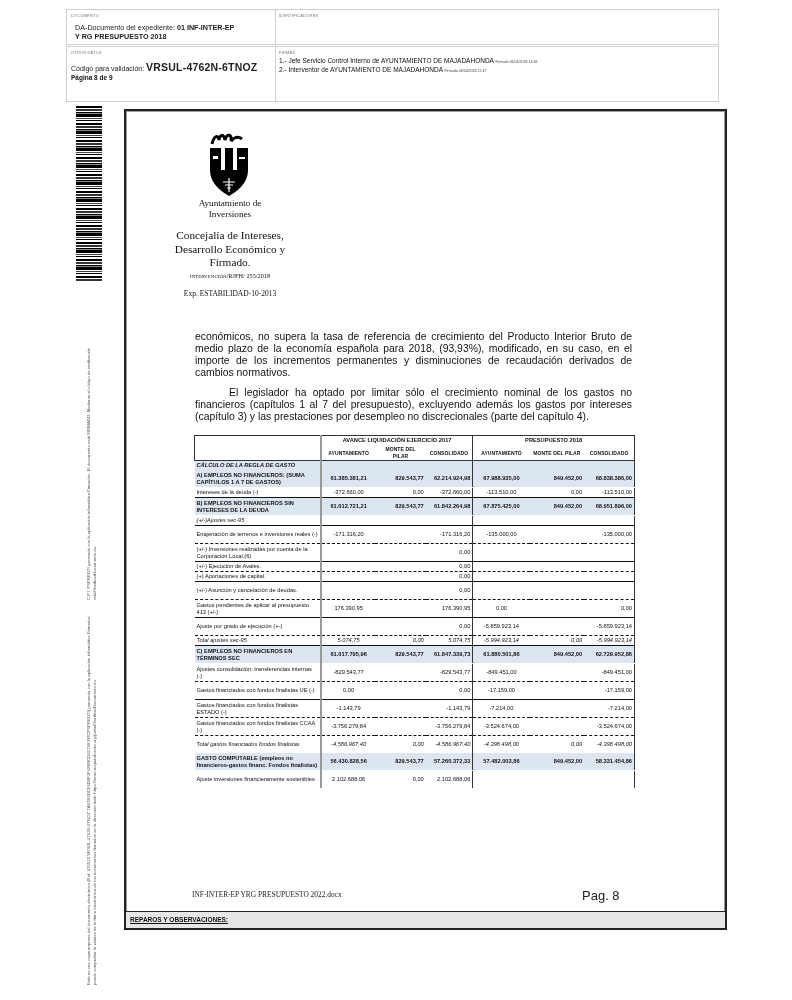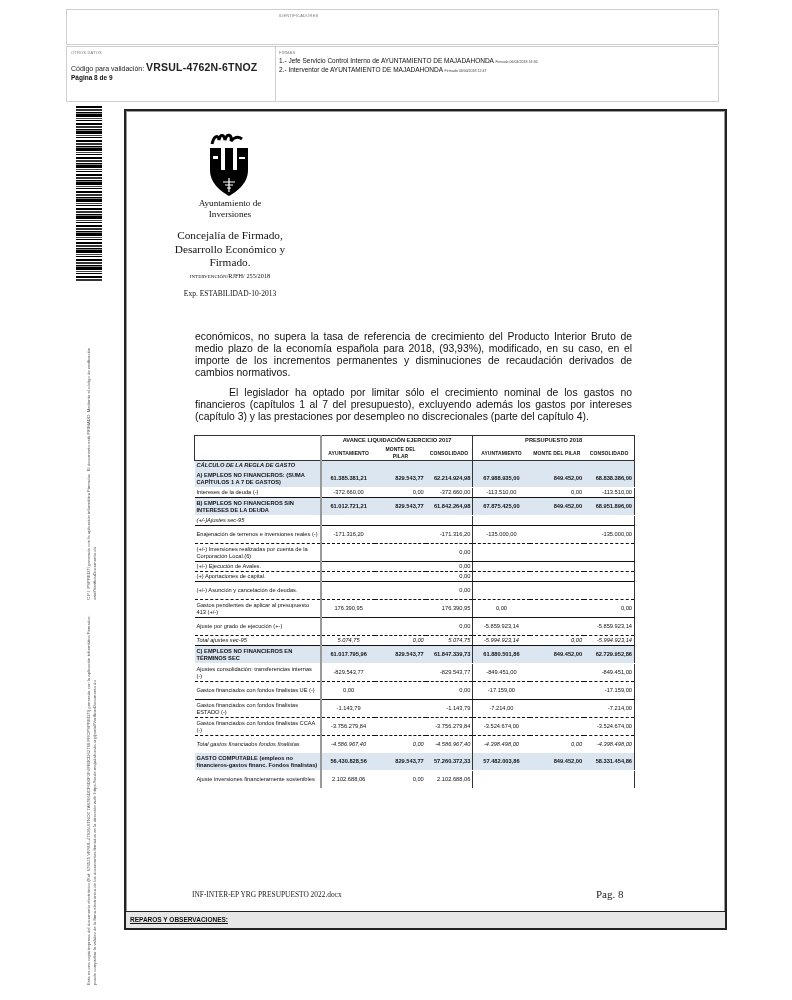--- a/index.html
+++ b/index.html
@@ -65,26 +65,33 @@
   .tbl tr.hdr2 td { height: 8px; font-size: 5px; letter-spacing: .1px; border-bottom: 1px solid #333; }
   .tbl tr.hdr td.c0cell { border-left: 1px solid #333; }
   .tbl tr.shade td { background: #dce6f1; border-bottom: 1px solid #fff; }
   .tbl tr.bold td { font-weight: bold; }
   .tbl tr.ital td { font-style: italic; }
   .tbl tr.solid td { border-bottom: 1px solid #111; }
   .tbl tr.none td { border-bottom: none; }
 
   
   .footer-file { position: absolute; left: 192px; top: 890px; font-family: "Liberation Serif", serif; font-size: 7.4px; color: #222; }
-  .footer-page { position: absolute; left: 596px; top: 888px; font-family: Liberation Serif, serif; font-size: 11px; color: #222; }
+  .footer-page { position: absolute; left: 582px; top: 888px; font-family: Liberation Sans, sans-serif; font-size: 13px; color: #222; }
 </style>
 </head>
 <body>
 
 <div class="meta meta-row1">
+  <div class="cell" style="left:0;width:208px;">
+    <span class="cap">DOCUMENTO</span>
+    <div class="doc-title">
+      <span>DA-Documento del expediente: </span><b>01 INF-INTER-EP</b><br>
+      <b>Y RG PRESUPUESTO 2018</b>
+    </div>
+  </div>
   <div class="cell" style="left:208px;right:0;">
     <span class="cap">IDENTIFICADORES</span>
   </div>
 </div>
 
 <div class="meta meta-row2">
   <div class="cell" style="left:0;width:208px;">
     <span class="cap">OTROS DATOS</span>
     <div class="val-line">
       <span>Código para validación: </span><b class="code">VRSUL-4762N-6TNOZ</b>
@@ -120,21 +127,21 @@
   <rect x="9" y="26" width="5" height="3" fill="#fff"></rect>
   <rect x="35" y="27" width="6" height="2" fill="#fff"></rect>
   <path d="M19 52 H31 M21 55 H29 M23 58 H27 M25 48 V62" stroke="#fff" stroke-width="1.2"></path>
 </svg>
 
 <div class="lh lh1">
   <div>Ayuntamiento de</div>
   <div>Inversiones</div>
 </div>
 <div class="lh lh2">
-  <div>Concejalía de Firmado,</div>
+  <div>Concejalía de Intereses,</div>
   <div>Desarrollo Económico y</div>
   <div>Firmado.</div>
 </div>
 <div class="lh lh3">
   <span style="font-size:5px">INTERVENCIÓN</span><span>/RJFH/ 255/2018</span>
 </div>
 <div class="lh lh4">Exp. ESTABILIDAD-10-2013</div>
 
 <div class="para para1">económicos, no supera la tasa de referencia de crecimiento del Producto Interior Bruto de medio plazo de la economía española para 2018, (93,93%), modificado, en su caso, en el importe de los incrementos permanentes y disminuciones de recaudación derivados de cambios normativos.</div>
 <div class="para para2">El legislador ha optado por limitar sólo el crecimiento nominal de los gastos no financieros (capítulos 1 al 7 del presupuesto), excluyendo además los gastos por intereses (capítulo 3) y las prestaciones por desempleo no discrecionales (parte del capítulo 4).</div>

